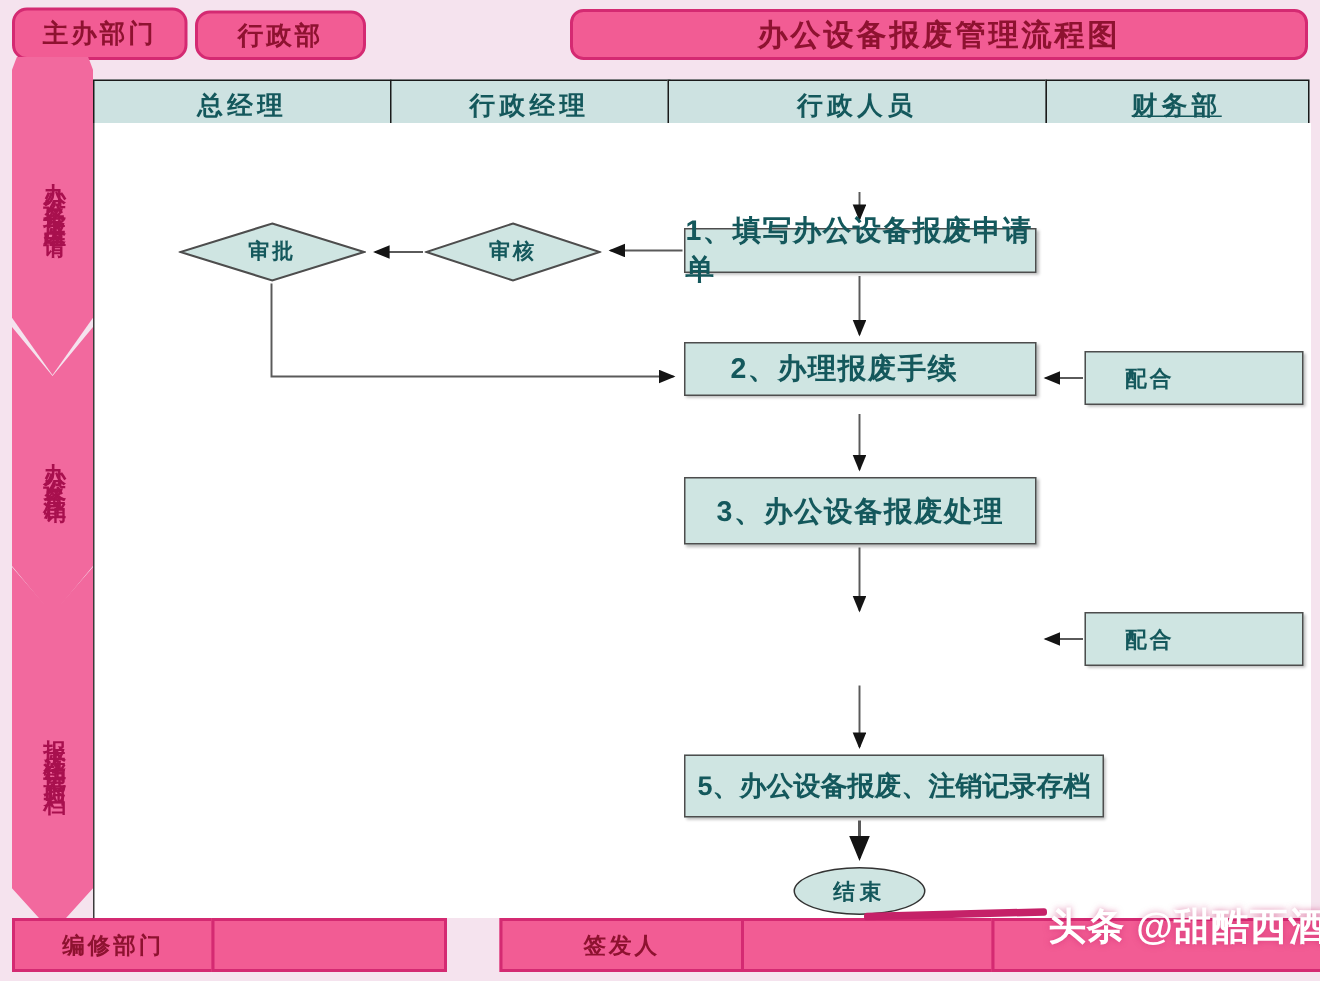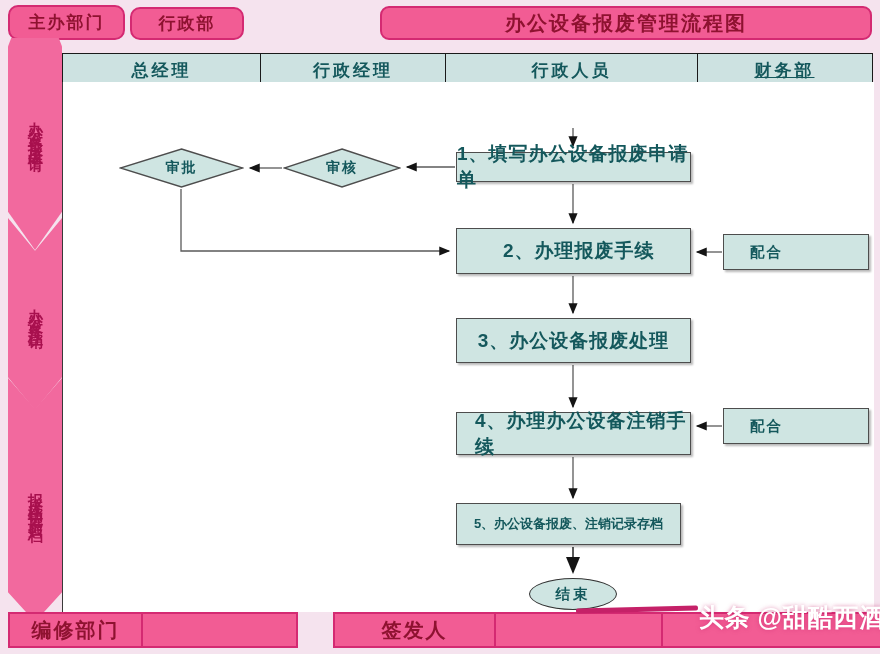--- a/index.html
+++ b/index.html
@@ -66,24 +66,24 @@
     background:#ffffff; border-left:1px solid #3a3a3a;
   }
   .connectors{ position:absolute; left:0; top:0; pointer-events:none; }
   .node{ position:absolute; display:flex; align-items:center; justify-content:center; }
   .box{
     background:var(--teal-box); border:1px solid #4d4d4d;
     box-shadow:1.5px 1.5px 2px rgba(0,0,0,.28);
     color:var(--teal-text); font-weight:bold; font-size:19px; letter-spacing:1px;
   }
   .box1{ left:393px; top:70px;  width:235px; height:30px; }
-  .box2{ left:393px; top:146px; width:235px; height:46px; justify-content:flex-start; padding-left:46px; }
+  .box2{ left:393px; top:146px; width:235px; height:36px; justify-content:flex-start; padding-left:30px; }
   .box3{ left:393px; top:236px; width:235px; height:45px; }
   .box4{ left:393px; top:330px; width:235px; height:43px; justify-content:flex-start; padding-left:18px; }
-  .box5{ left:393px; top:421px; width:225px; height:42px; font-size:13px; letter-spacing:0; }
+  .box5{ left:393px; top:421px; width:280px; height:42px; font-size:18px; letter-spacing:0; }
   .assist{
     position:absolute; left:660px; width:146px; height:36px;
     background:var(--teal-box); border:1px solid #4d4d4d;
     box-shadow:1.5px 1.5px 2px rgba(0,0,0,.28);
     display:flex; align-items:center; justify-content:flex-start; padding-left:26px;
     color:var(--teal-text); font-weight:bold; font-size:14.5px; letter-spacing:2px;
   }
   .assist1{ top:152px; } .assist2{ top:326px; }
   .ellipse{
     background:var(--teal-box); border:1.6px solid #333; border-radius:50%;
@@ -97,21 +97,21 @@
   .diamond svg{ position:absolute; inset:0; width:100%; height:100%; }
   .diamond .dlabel{
     position:absolute; inset:0; display:flex; align-items:center; justify-content:center;
     color:var(--teal-text); font-weight:bold; font-size:14px; letter-spacing:2px;
   }
   
   .footer{ position:absolute; left:8px; top:612px; display:flex; height:36px; }
   .fcell{
     background:var(--pink); border:2px solid var(--pink-border); margin-left:-2px;
     display:flex; align-items:center; justify-content:center;
-    color:var(--dark-red); font-weight:bold; font-size:20px; letter-spacing:2px;
+    color:var(--dark-red); font-weight:bold; font-size:15px; letter-spacing:2px;
   }
   .fc1{ width:135px; margin-left:0; } .fc2{ width:157px; } .fc3{ width:163px;margin-left:35px; } .fc4{ width:169px; } .fc5{ width:246px; }
   
   .wm-swoosh{
     position:absolute; left:576px; top:607px; width:122px; height:5px;
     background:#c52168; transform:rotate(-1.5deg); border-radius:2px; z-index:6;
   }
   .wm-text{
     position:absolute; left:699px; top:601px; z-index:7;
     color:#ffffff; font-weight:bold; font-size:25px; letter-spacing:0.5px;
@@ -192,21 +192,20 @@
         <polygon points="50,1 99,20 50,39 1,20" fill="#cfe5e2" stroke="#4d4d4d" stroke-width="1.4" vector-effect="non-scaling-stroke"></polygon>
       </svg>
       <span class="dlabel">审批</span>
     </div>
 
     <div class="node box box2">2、办理报废手续</div>
     <div class="assist assist1">配合</div>
 
     <div class="node box box3">3、办公设备报废处理</div>
 
-    <div class="node box box4">4、办理办公设备注销手续</div>
     <div class="assist assist2">配合</div>
 
     <div class="node box box5">5、办公设备报废、注销记录存档</div>
 
     <div class="node ellipse end">结束</div>
   </div>
 
   <div class="footer">
     <div class="fcell fc1">编修部门</div>
     <div class="fcell fc2"></div>

